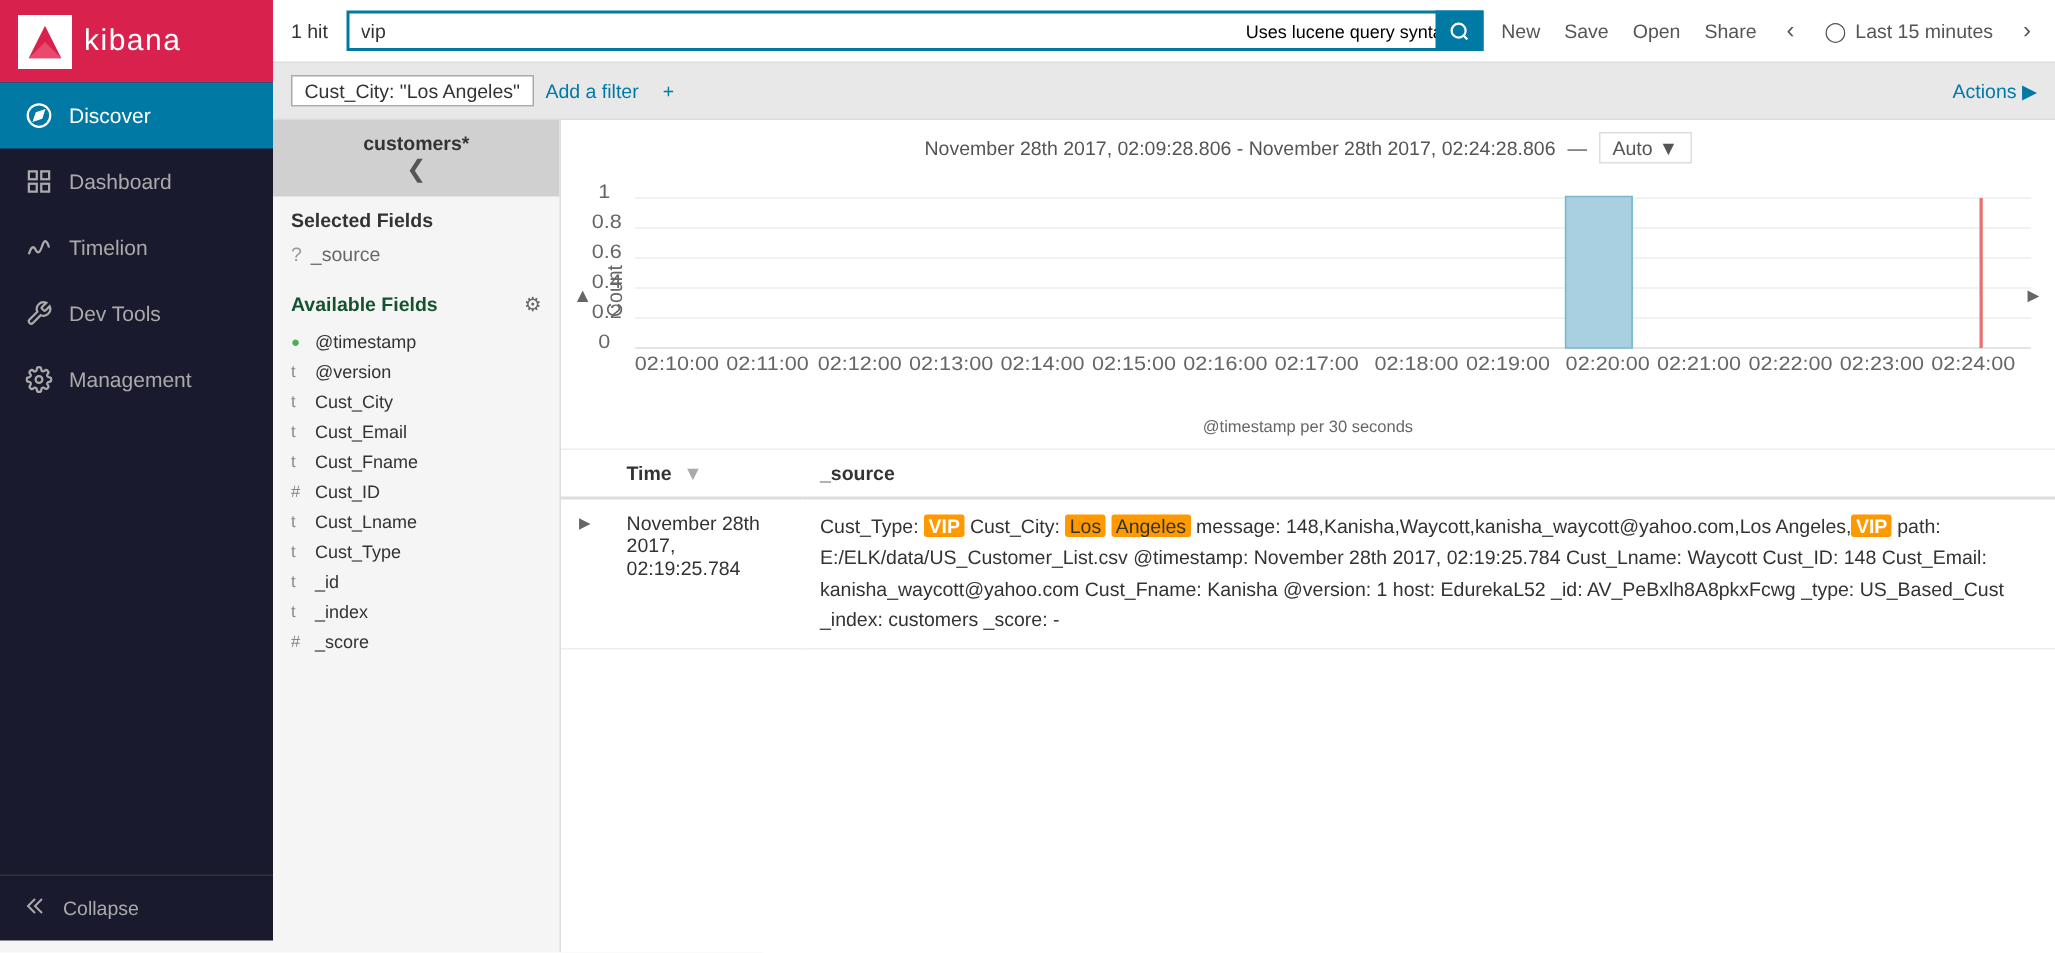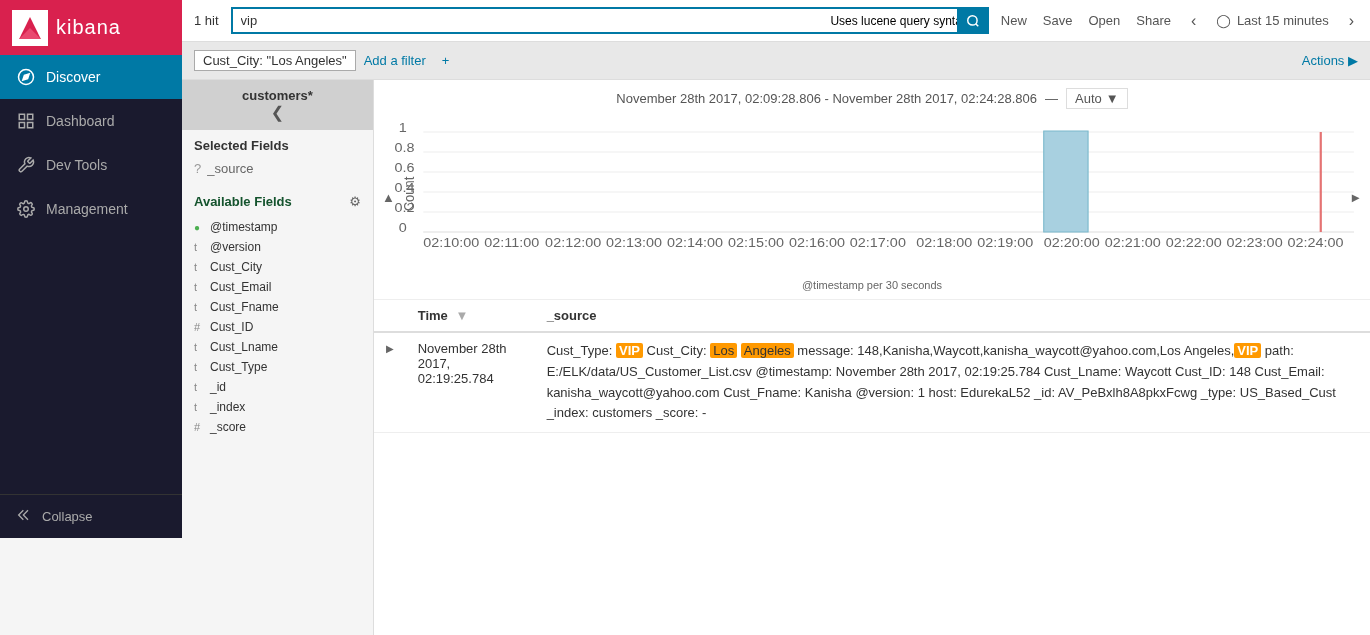--- a/index.html
+++ b/index.html
@@ -1,19 +1,19 @@
 <!DOCTYPE html>
 <html><head>
   <meta charset="utf-8">
   <style>
     * { box-sizing: border-box; margin: 0; padding: 0; font-family: 'Segoe UI', Arial, sans-serif; font-size: 13px; }
     body { display: flex; height: 635px; overflow: hidden; background: #f5f5f5; }
 
     
-    .sidebar { width: 182px; background: #1a1a2e; display: flex; flex-direction: column; height: 538px; flex-shrink: 0; }
+    .sidebar { width: 182px; background: #1a1a2e; display: flex; flex-direction: column; height: 627px; flex-shrink: 0; }
     .sidebar-logo { background: #d9214e; display: flex; align-items: center; padding: 10px 12px; height: 55px; }
     .sidebar-logo .logo-box { width: 36px; height: 36px; background: #fff; display: flex; align-items: center; justify-content: center; margin-right: 8px; }
     .sidebar-logo .logo-box svg { width: 28px; height: 28px; }
     .sidebar-logo-text { color: #fff; font-size: 20px; font-weight: 300; letter-spacing: 1px; }
     .sidebar-nav { flex: 1; }
     .sidebar-item { display: flex; align-items: center; padding: 12px 16px; color: #aaa; cursor: pointer; gap: 10px; }
     .sidebar-item.active { background: #0079a5; color: #fff; }
     .sidebar-item .nav-icon { width: 20px; height: 20px; display: flex; align-items: center; justify-content: center; flex-shrink: 0; }
     .sidebar-item-label { font-size: 14px; }
     .sidebar-collapse { display: flex; align-items: center; padding: 12px 16px; color: #aaa; cursor: pointer; gap: 10px; border-top: 1px solid #333; }
@@ -117,20 +117,28 @@
     <div class="sidebar-item">
       <div class="nav-icon">
         <svg width="18" height="18" viewBox="0 0 24 24" fill="none" stroke="currentColor" stroke-width="2">
             <rect x="3" y="3" width="7" height="7"></rect>
             <rect x="14" y="3" width="7" height="7"></rect>
             <rect x="3" y="14" width="7" height="7"></rect>
             <rect x="14" y="14" width="7" height="7"></rect>
           </svg>
       </div>
       <span class="sidebar-item-label">Dashboard</span>
+    </div>
+    <div class="sidebar-item">
+      <div class="nav-icon">
+        <svg width="18" height="18" viewBox="0 0 24 24" fill="none" stroke="currentColor" stroke-width="2">
+            <path d="M3 18 Q6 8 9 14 Q12 20 15 10 Q18 2 21 12"></path>
+          </svg>
+      </div>
+      <span class="sidebar-item-label">Timelion</span>
     </div>
     <div class="sidebar-item">
       <div class="nav-icon">
         <svg width="18" height="18" viewBox="0 0 24 24" fill="none" stroke="currentColor" stroke-width="2">
             <path d="M14.7 6.3a1 1 0 000 1.4l1.6 1.6a1 1 0 001.4 0l3.77-3.77a6 6 0 01-7.94 7.94l-6.91 6.91a2.12 2.12 0 01-3-3l6.91-6.91a6 6 0 017.94-7.94l-3.76 3.76z"></path>
           </svg>
       </div>
       <span class="sidebar-item-label">Dev Tools</span>
     </div>
     <div class="sidebar-item">

